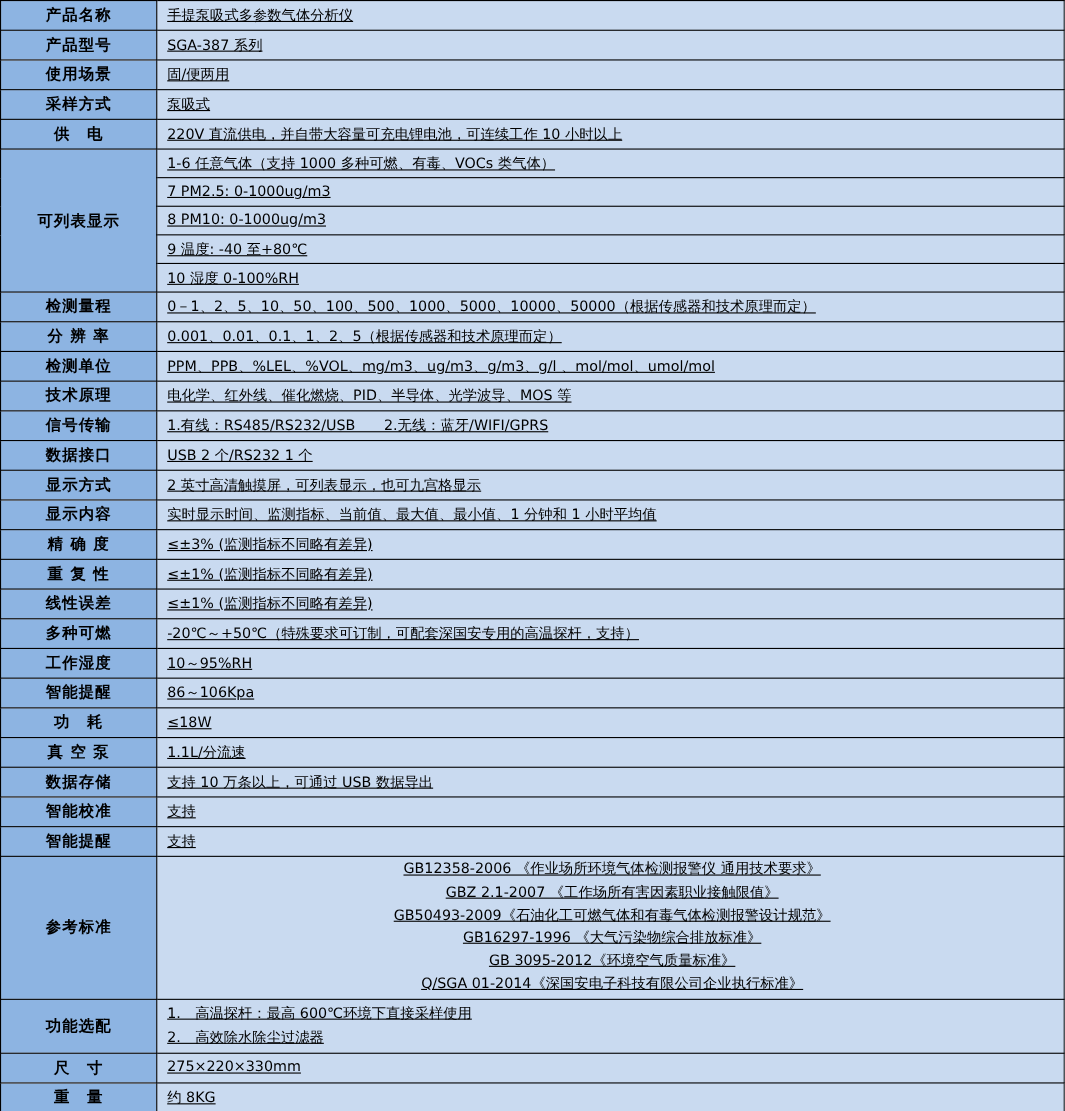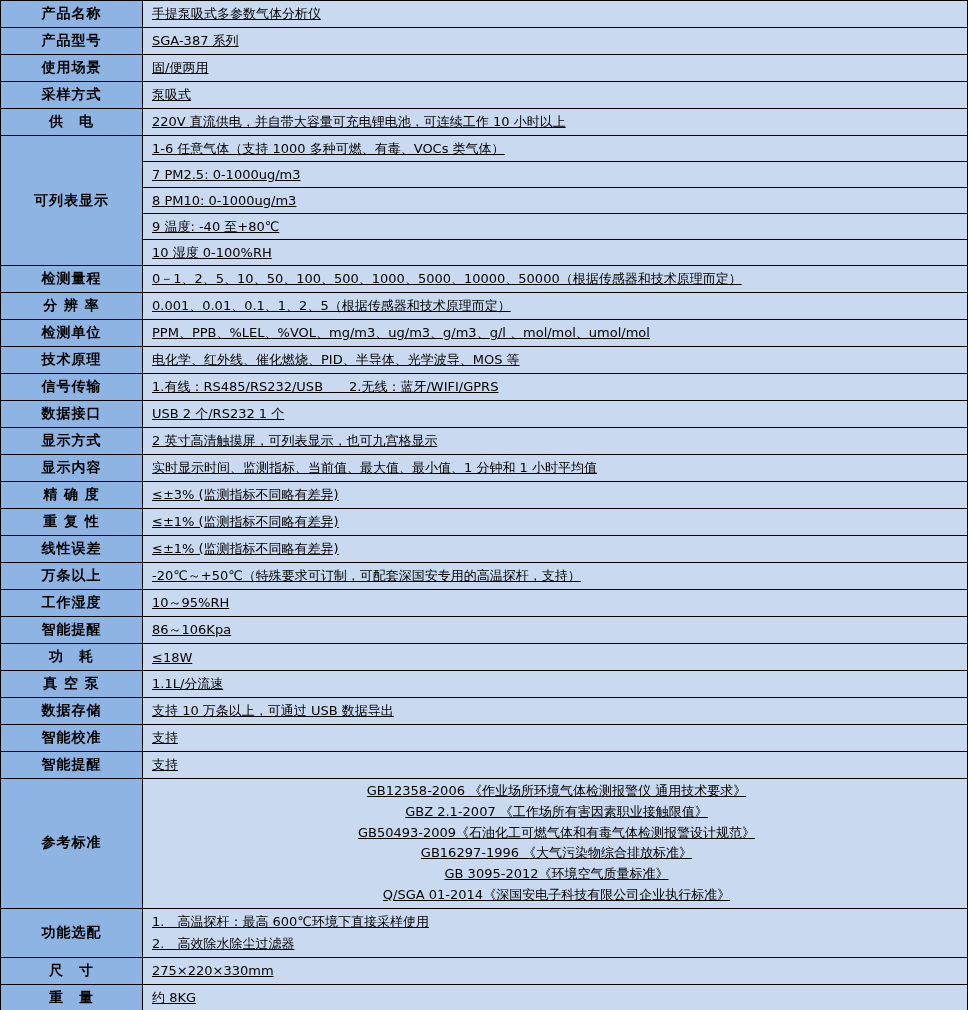--- a/index.html
+++ b/index.html
@@ -120,21 +120,21 @@
     </tr>
     <tr class="r">
       <td class="lbl">重 复 性</td>
       <td class="val">≤±1% (监测指标不同略有差异)</td>
     </tr>
     <tr class="r">
       <td class="lbl">线性误差</td>
       <td class="val">≤±1% (监测指标不同略有差异)</td>
     </tr>
     <tr class="r">
-      <td class="lbl">万条以上</td>
+      <td class="lbl">多种可燃</td>
       <td class="val">-20℃～+50℃（特殊要求可订制，可配套深国安专用的高温探杆，支持）</td>
     </tr>
     <tr class="r">
       <td class="lbl">工作湿度</td>
       <td class="val">10～95%RH</td>
     </tr>
     <tr class="r">
       <td class="lbl">智能提醒</td>
       <td class="val">86～106Kpa</td>
     </tr>

